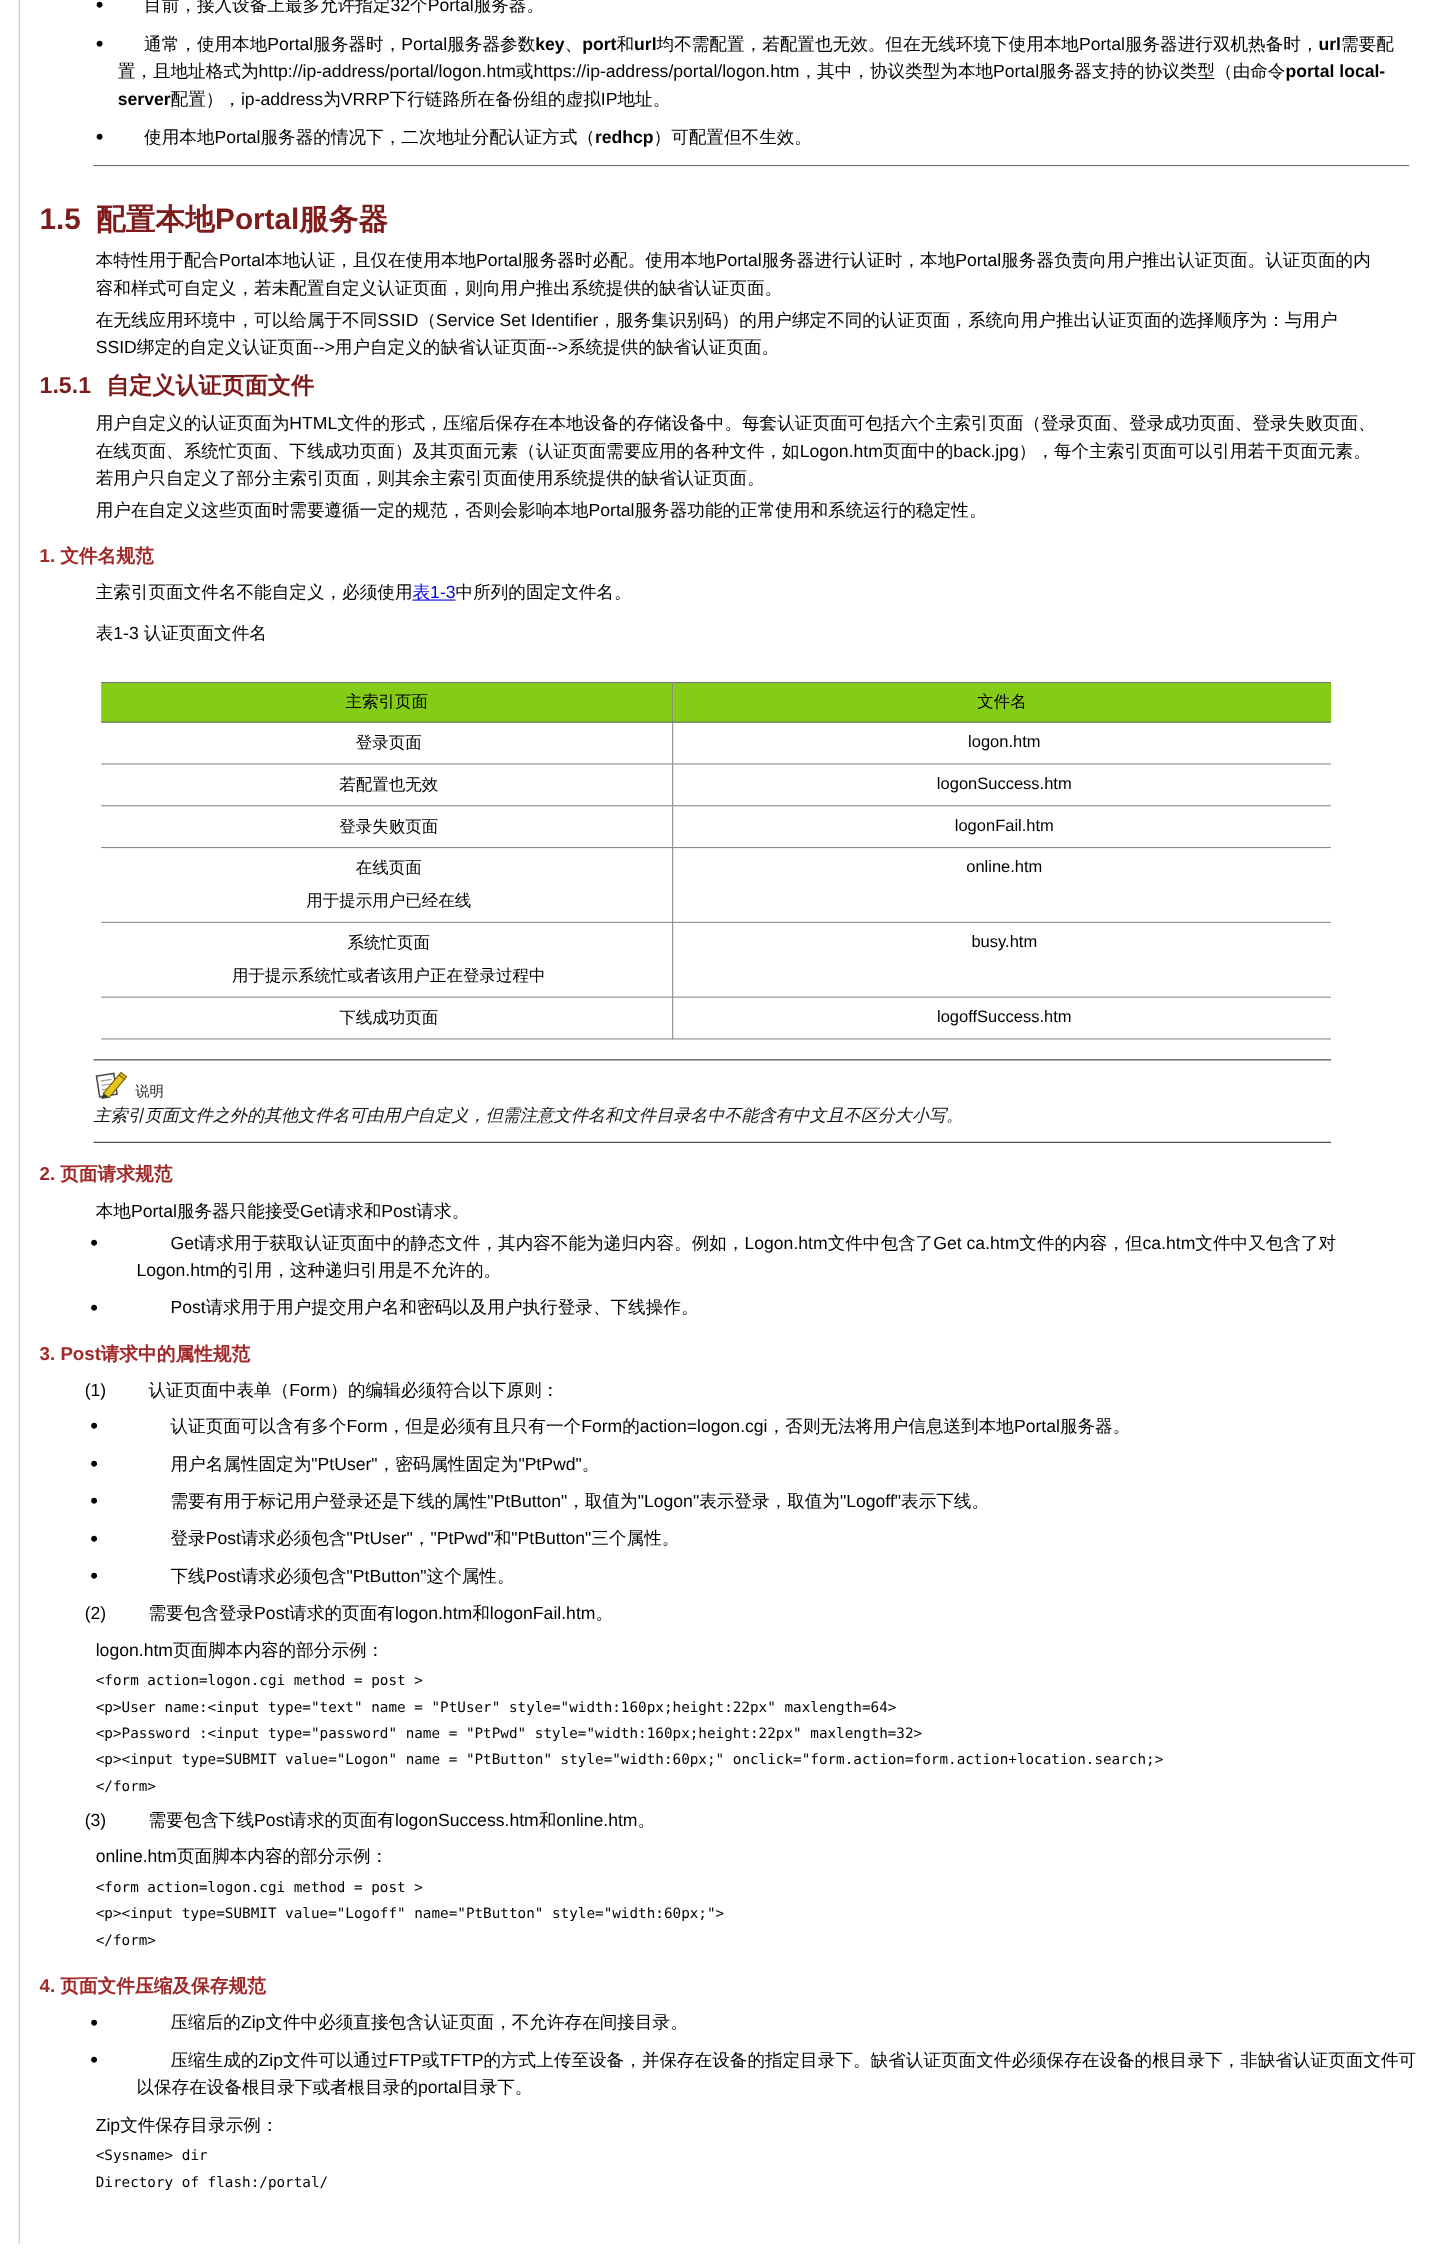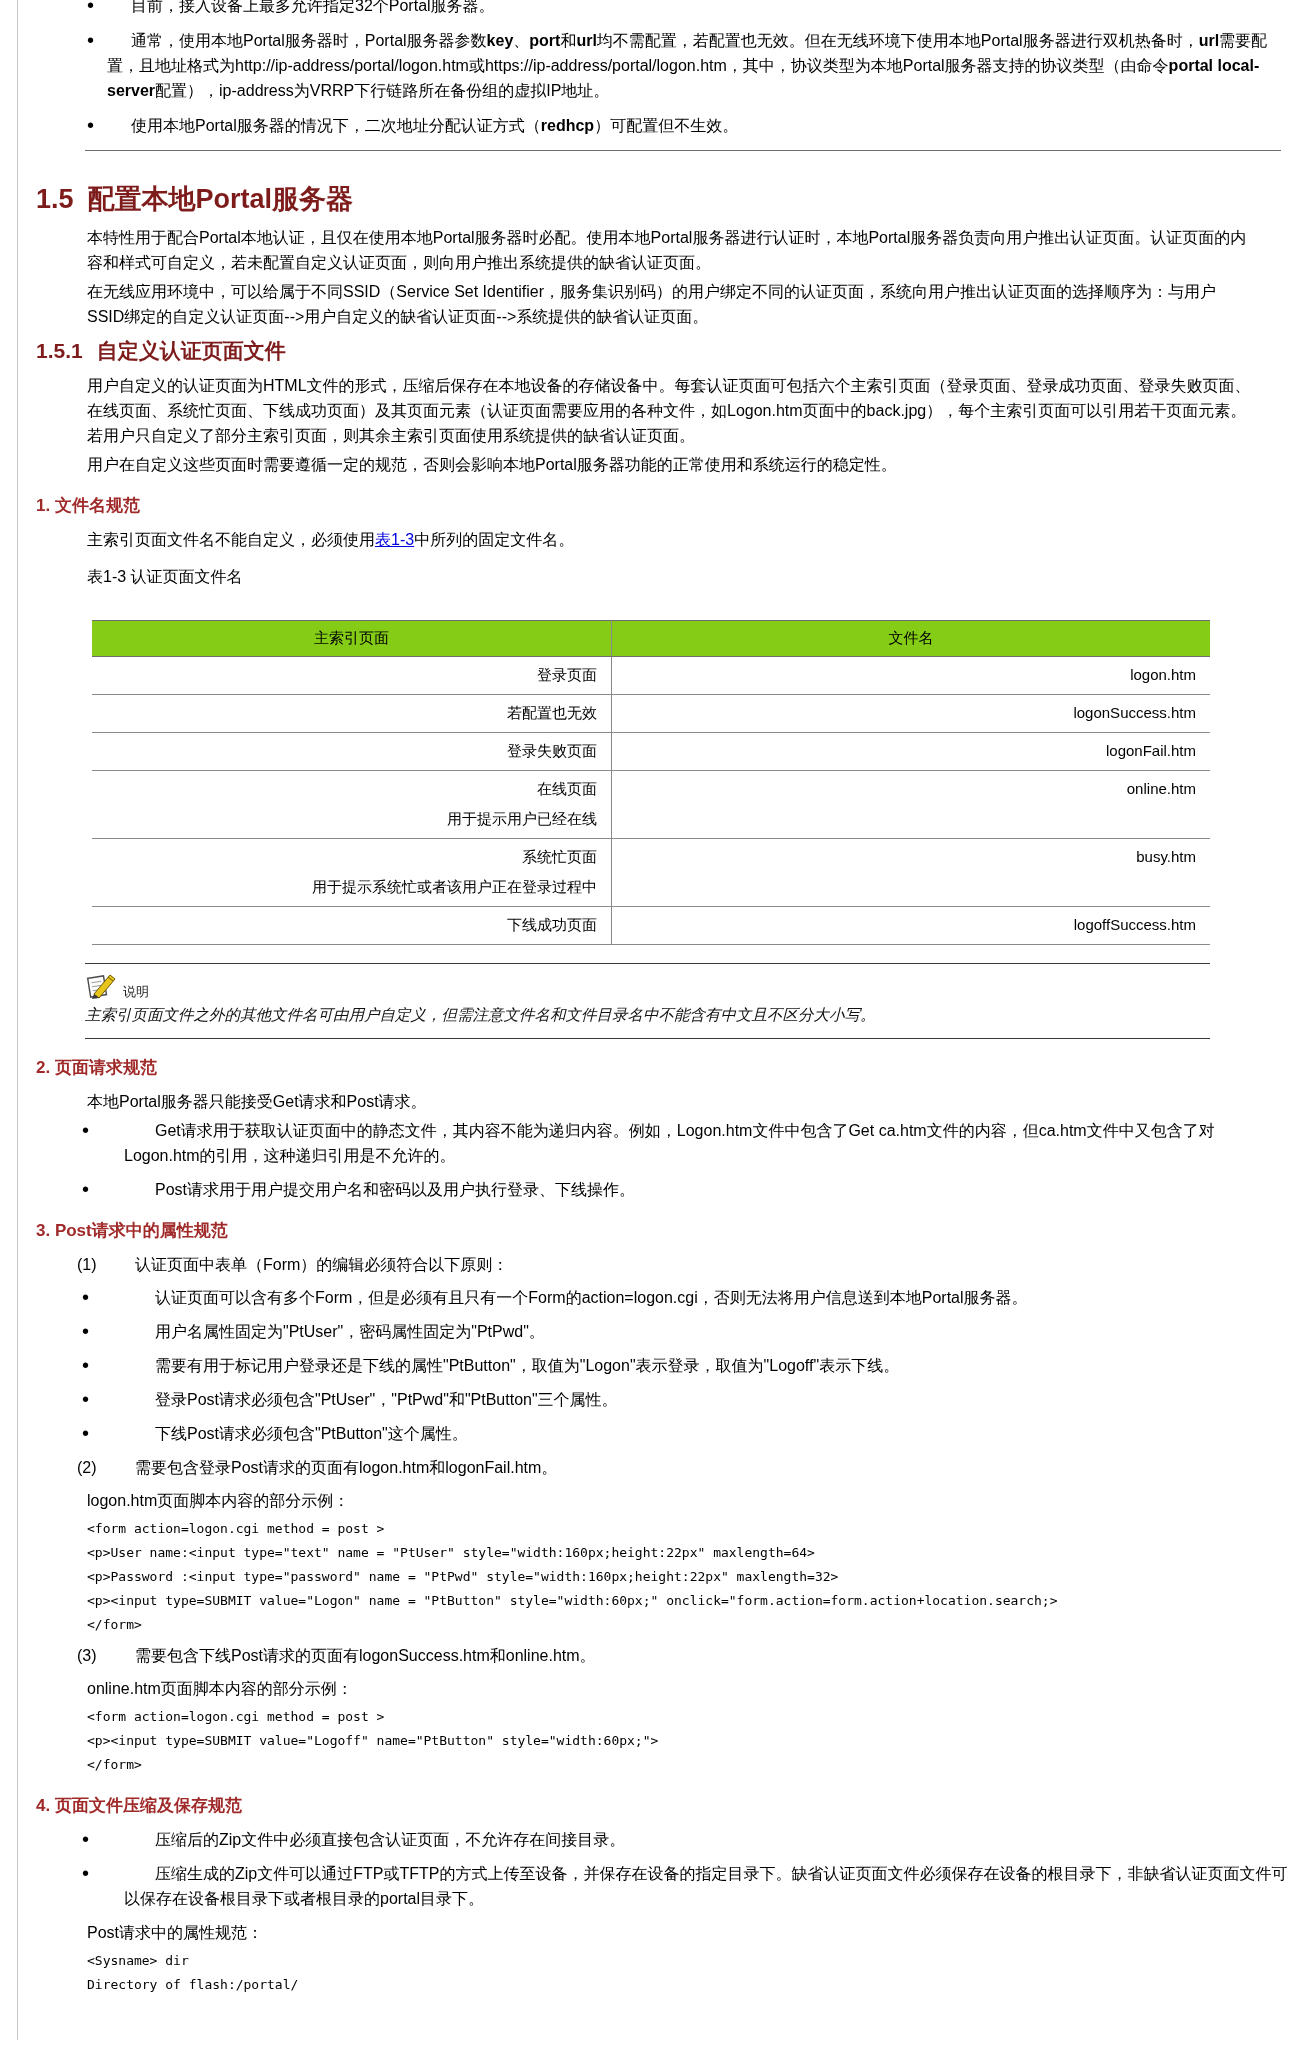--- a/index.html
+++ b/index.html
@@ -34,21 +34,21 @@
 
   table.filetable{border-collapse:collapse;margin-left:56px;width:1118px;font-size:15px;}
   table.filetable thead th{
     background:#84cc16;font-weight:normal;text-align:center;
     border-top:1px solid #6e6e6e;border-bottom:1px solid #6e6e6e;
     padding:8px 4px;
   }
   table.filetable th:first-child{width:511px;border-right:1px solid #8a8a8a;}
   table.filetable tbody td{
     border-bottom:1px solid #8a8a8a;vertical-align:top;
-    padding:9px 14px 9px 18px;text-align:right;
+    padding:9px 14px 9px 18px;text-align:center;
   }
   table.filetable tbody td:first-child{border-right:1px solid #8a8a8a;}
   .cell-note{margin-top:11px;}
   .cell-note:empty{display:none;}
 
   .note{
     margin:18px 0 0 49px;width:1125px;
     border-top:1px solid #3a3a3a;border-bottom:1px solid #3a3a3a;
     padding:7px 0 12px 0;
   }
@@ -215,21 +215,21 @@
       <div class="code-line">&lt;form action=logon.cgi method = post &gt;</div>
       <div class="code-line">&lt;p&gt;&lt;input type=SUBMIT value="Logoff" name="PtButton" style="width:60px;"&gt;</div>
       <div class="code-line">&lt;/form&gt;</div>
     </div>
 
     <h4 class="rule">4. 页面文件压缩及保存规范</h4>
     <ul class="blist2">
       <li><span>压缩后的Zip文件中必须直接包含认证页面，不允许存在间接目录。</span></li>
       <li><span>压缩生成的Zip文件可以通过FTP或TFTP的方式上传至设备，并保存在设备的指定目录下。缺省认证页面文件必须保存在设备的根目录下，非缺省认证页面文件可以保存在设备根目录下或者根目录的portal目录下。</span></li>
     </ul>
-    <p class="body-text">Post请求中的属性规范：</p>
+    <p class="body-text">Zip文件保存目录示例：</p>
     <div class="code">
       <div class="code-line">&lt;Sysname&gt; dir</div>
       <div class="code-line">Directory of flash:/portal/</div>
 
     </div>
 
   </div>
 </div>
 
 </body></html>

